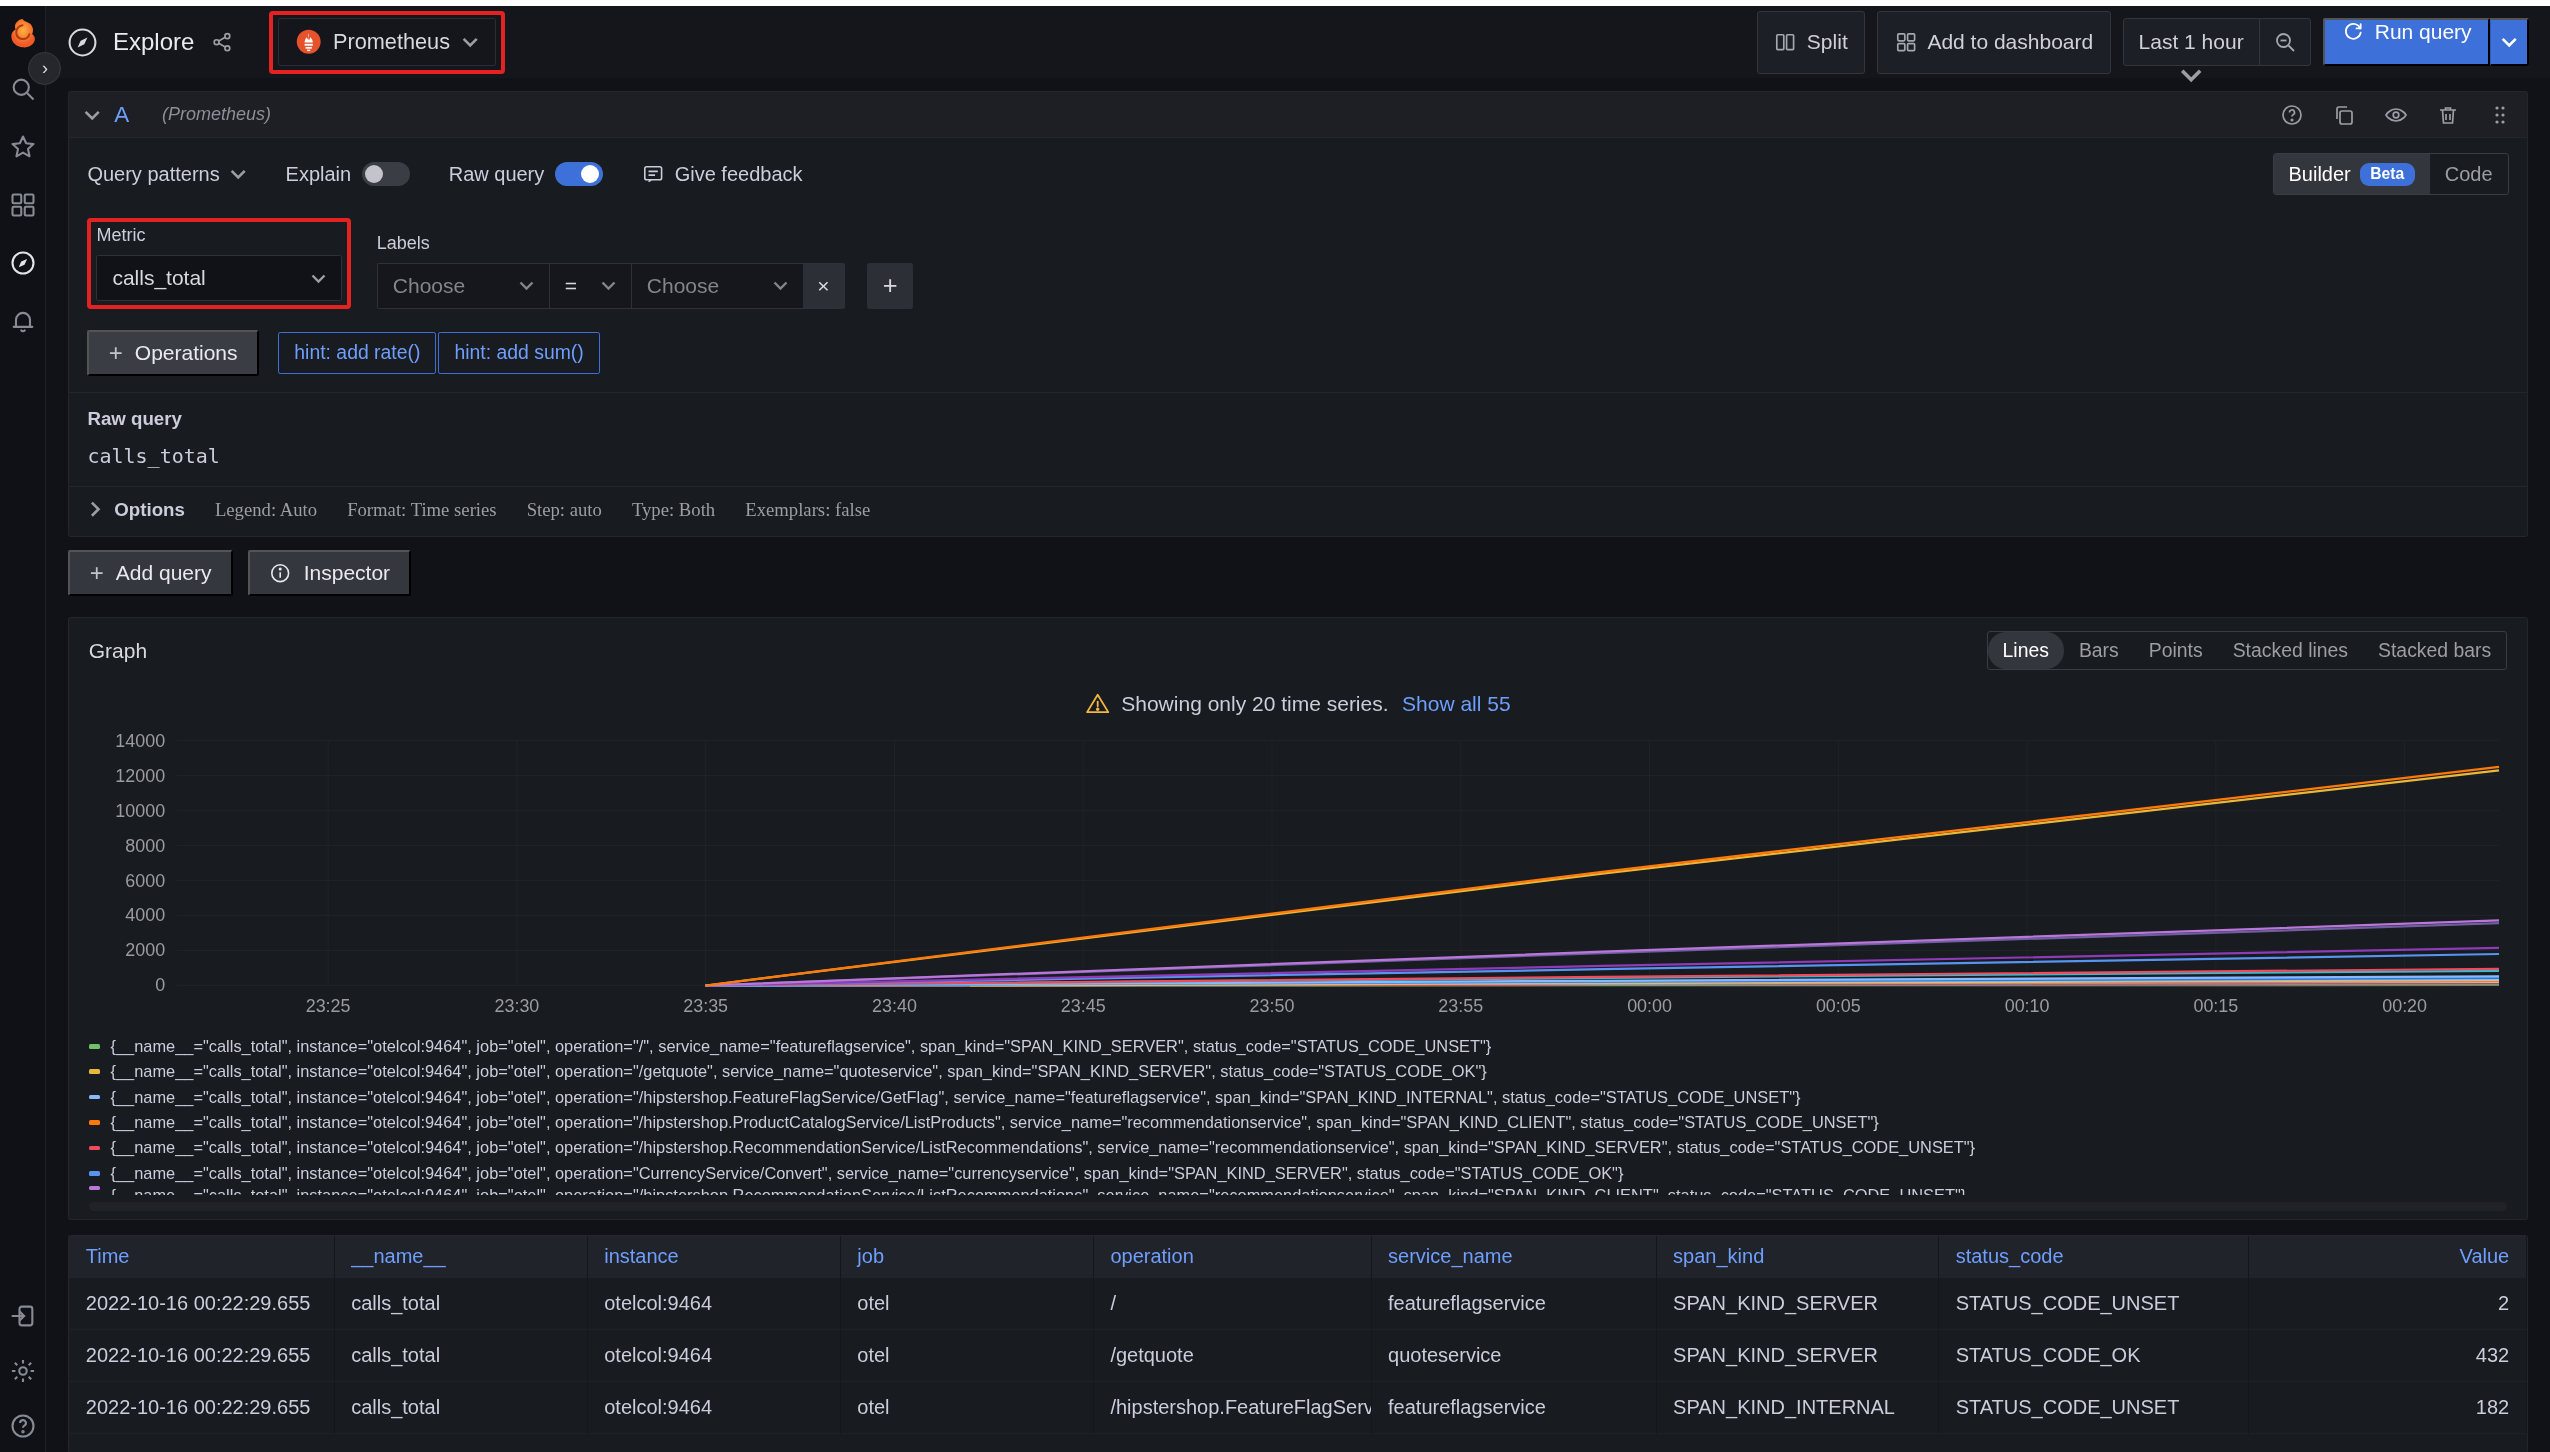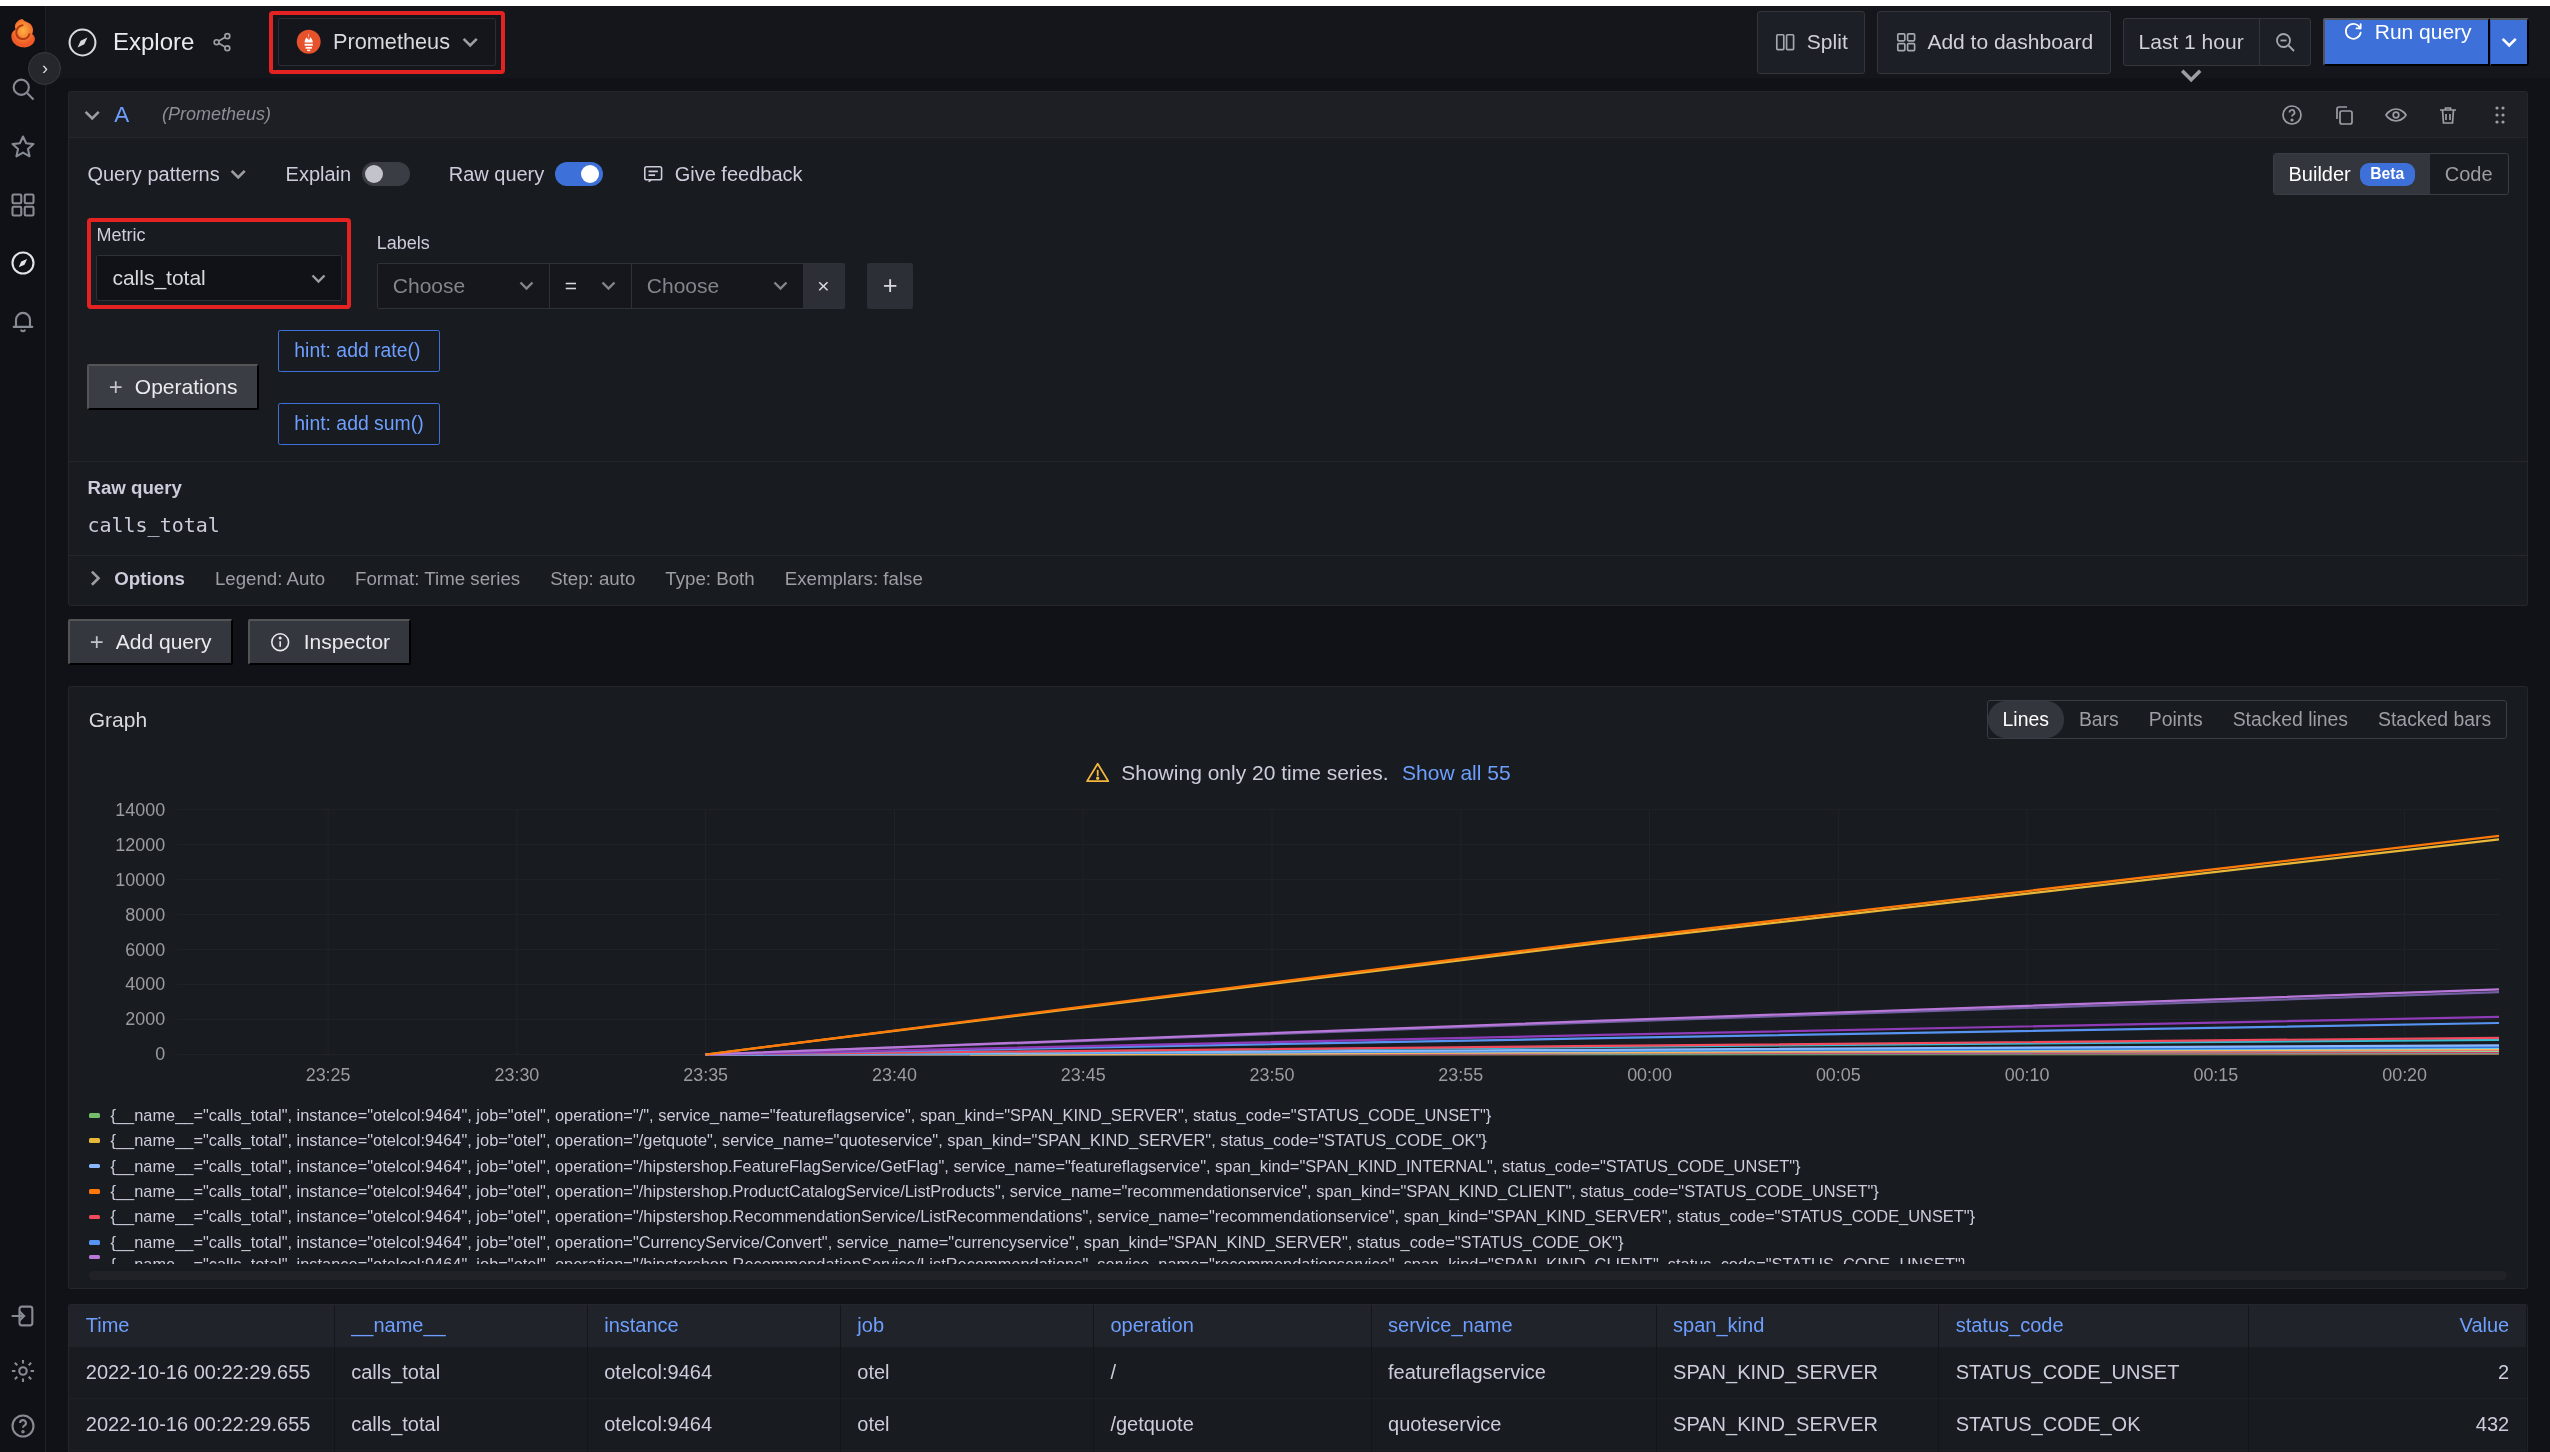--- a/index.html
+++ b/index.html
@@ -93,21 +93,21 @@
   .ops-row { display:flex; align-items:center; gap:19.4px; padding:7.5px 18px 16.4px; }
   .ops-btn { height:46px; background:#3b3d45; border-radius:2.2px; color:#e9eaee; font-size:21px;
     display:flex; align-items:center; gap:12px; padding:0 19.4px; }
   .hint-btn { height:42px; border:0.7px solid #3d71d9; border-radius:2.2px; background:transparent;
     color:#6e9fff; font-size:19.4px; font-weight:500; display:flex; align-items:center; padding:0 15px; }
   .raw-box { border-top:0.7px solid #24262c; border-bottom:0.7px solid #24262c; padding:15px 18px 18px; }
   .raw-label { font-size:18.7px; font-weight:700; color:#ccccdc; margin-bottom:13.4px; }
   .raw-text { font-family:"DejaVu Sans Mono", monospace; font-size:20px; color:#ccccdc; }
   .options-row { display:flex; align-items:center; gap:30px; padding:12px 18px 4.5px; }
   .options-label { display:flex; align-items:center; gap:10.5px; font-size:18.7px; font-weight:700; color:#ccccdc; }
-  .opt-item { font-size:18.7px; color:#9d9da6; }
+  .opt-item { font-size:18.7px; color:#9d9da6;font-family:Liberation Serif, serif; }
 
   .actions-row { display:flex; gap:15px; margin-top:13.4px; }
   .gray-btn { height:46px; background:#35373e; border-radius:2.2px; color:#e9eaee; font-size:21px;
     display:flex; align-items:center; gap:12px; padding:0 19.4px; }
   .gray-btn svg { width:22.4px; height:22.4px; }
 
   
   .graph-panel { margin-top:21px; padding:0 0 7.5px; }
   .g-header { display:flex; align-items:center; padding:13.4px 19.4px 4.5px; }
   .g-title { font-size:21px; font-weight:500; color:#d8d9dd; }
@@ -418,21 +418,21 @@
                 <div class="plusbtn">+</div>
               </div>
             </div>
           </div>
 
           <div class="ops-row">
             <button class="ops-btn">
               <span style="font-size:24px;color:#c3c4cb;">+</span>
               <span>Operations</span>
               </button>
-            <div id="hint-buttons" style="display:flex;gap:31px;flex-direction:column;">
+            <div id="hint-buttons" style="display:flex;gap:2px;">
                 <button class="hint-btn">hint: add rate()</button>
                 <button class="hint-btn">hint: add sum()</button>
               </div>
           </div>
 
           <div class="raw-box">
             <div class="raw-label">Raw query</div>
             <div class="raw-text">calls_total</div>
           </div>
 

